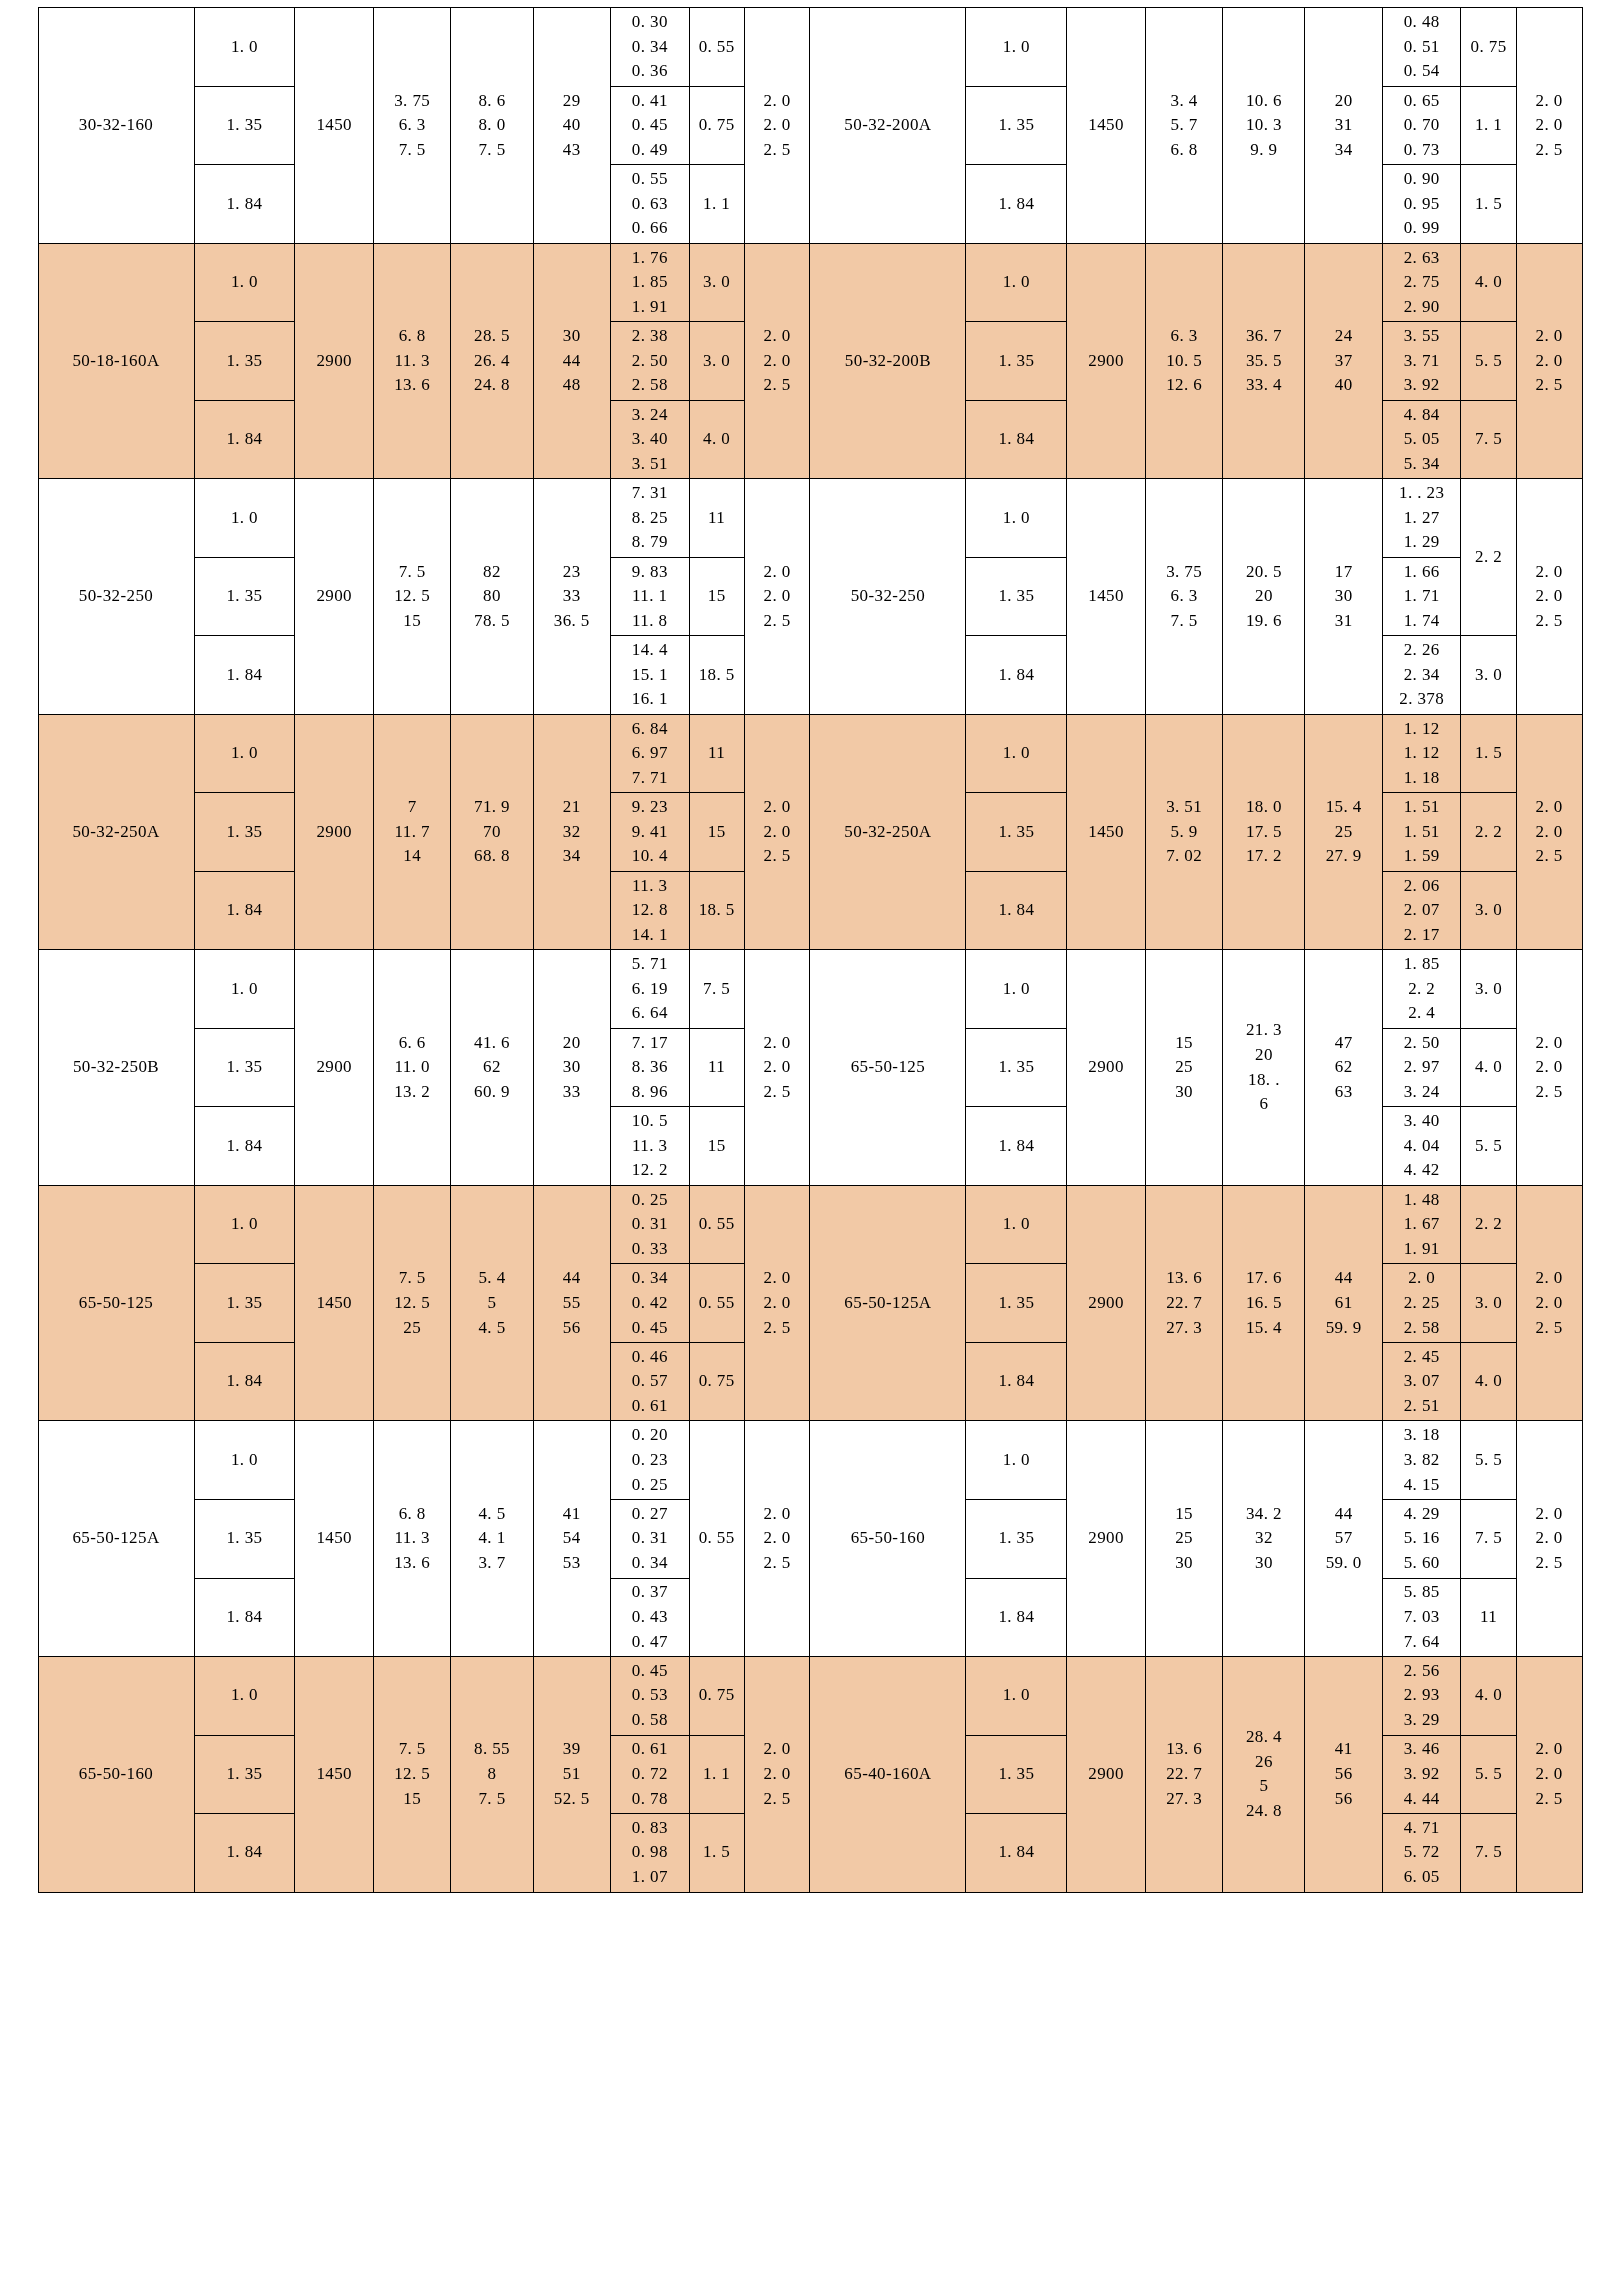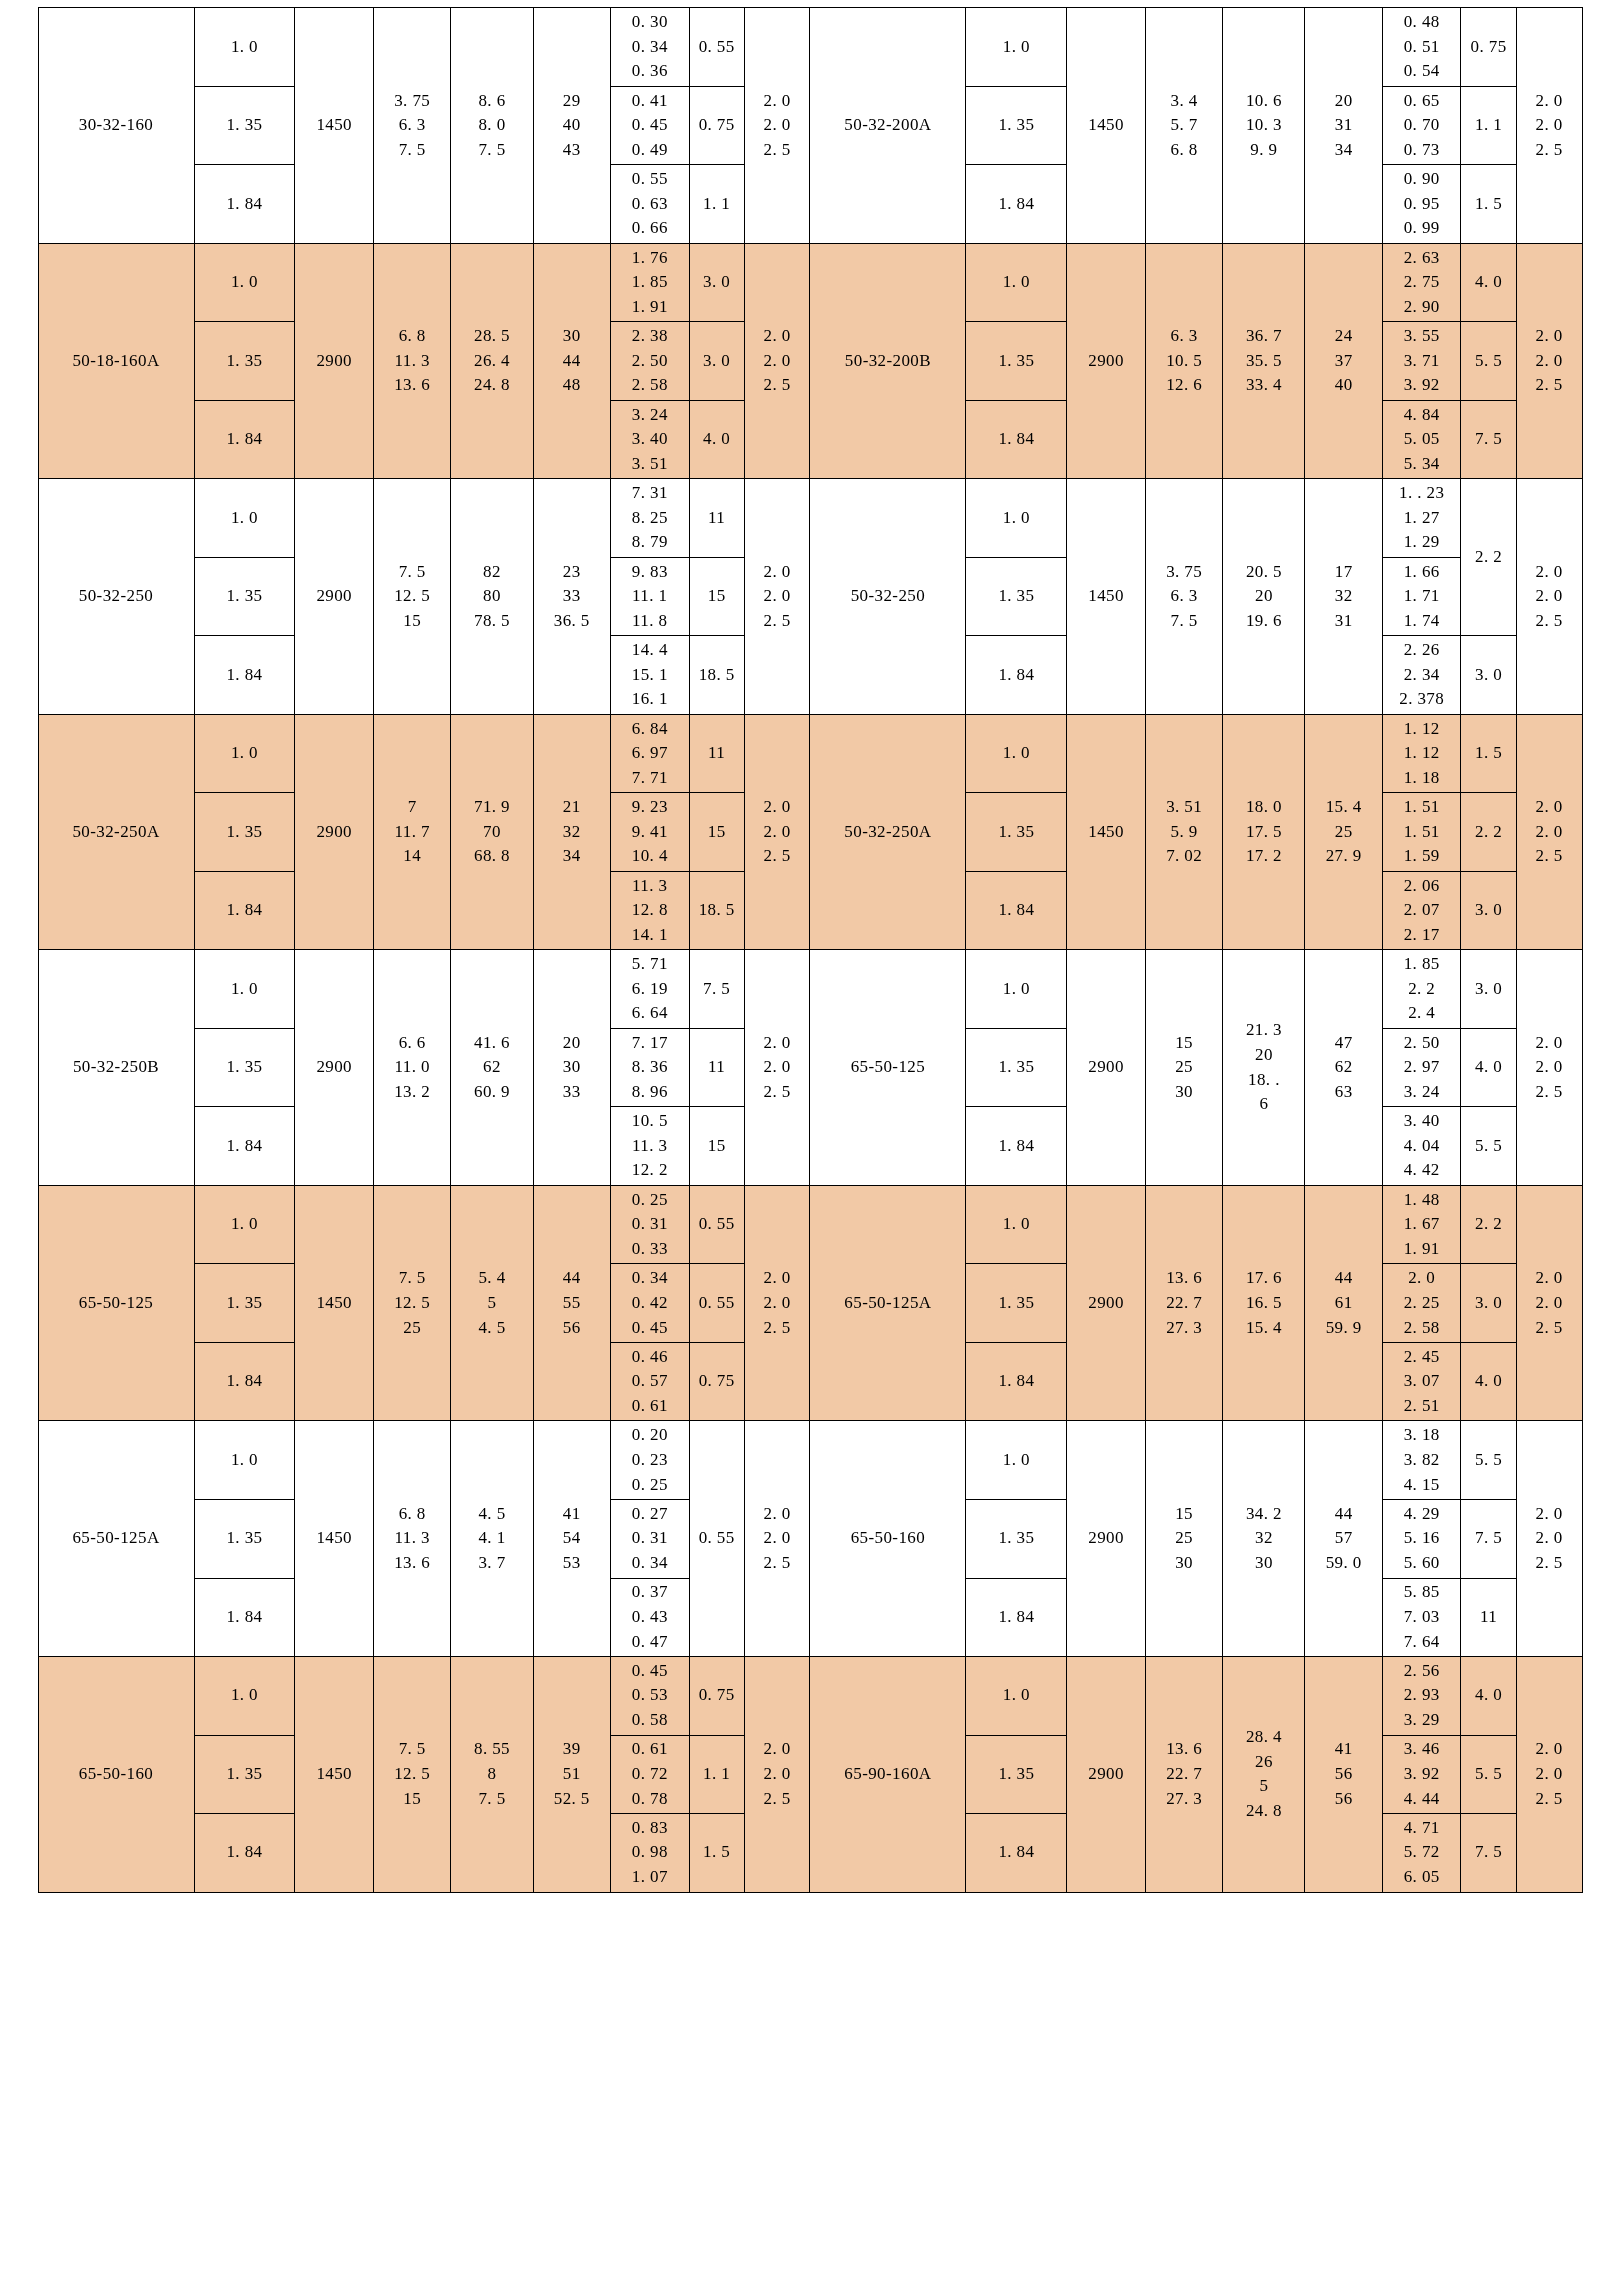--- a/index.html
+++ b/index.html
@@ -384,21 +384,21 @@
 6. 3
 7. 5</span>
           </td>
           <td rowspan="3">
             <span class="multi">20. 5
 20
 19. 6</span>
           </td>
           <td rowspan="3">
             <span class="multi">17
-32
+30
 31</span>
           </td>
           <td>
             <span class="multi">1. . 23
 1. 27
 1. 29</span>
           </td>
           <td rowspan="2">
             <span class="multi">2. 2</span>
           </td>
@@ -976,21 +976,21 @@
           </td>
           <td>
             <span class="multi">0. 75</span>
           </td>
           <td rowspan="3" class="sep-left">
             <span class="multi">2. 0
 2. 0
 2. 5</span>
           </td>
           <td rowspan="3">
-            <span class="multi">65-90-160A</span>
+            <span class="multi">65-40-160A</span>
           </td>
           <td>
             <span class="multi">1. 0</span>
           </td>
           <td rowspan="3">
             <span class="multi">2900</span>
           </td>
           <td rowspan="3">
             <span class="multi">13. 6
 22. 7

